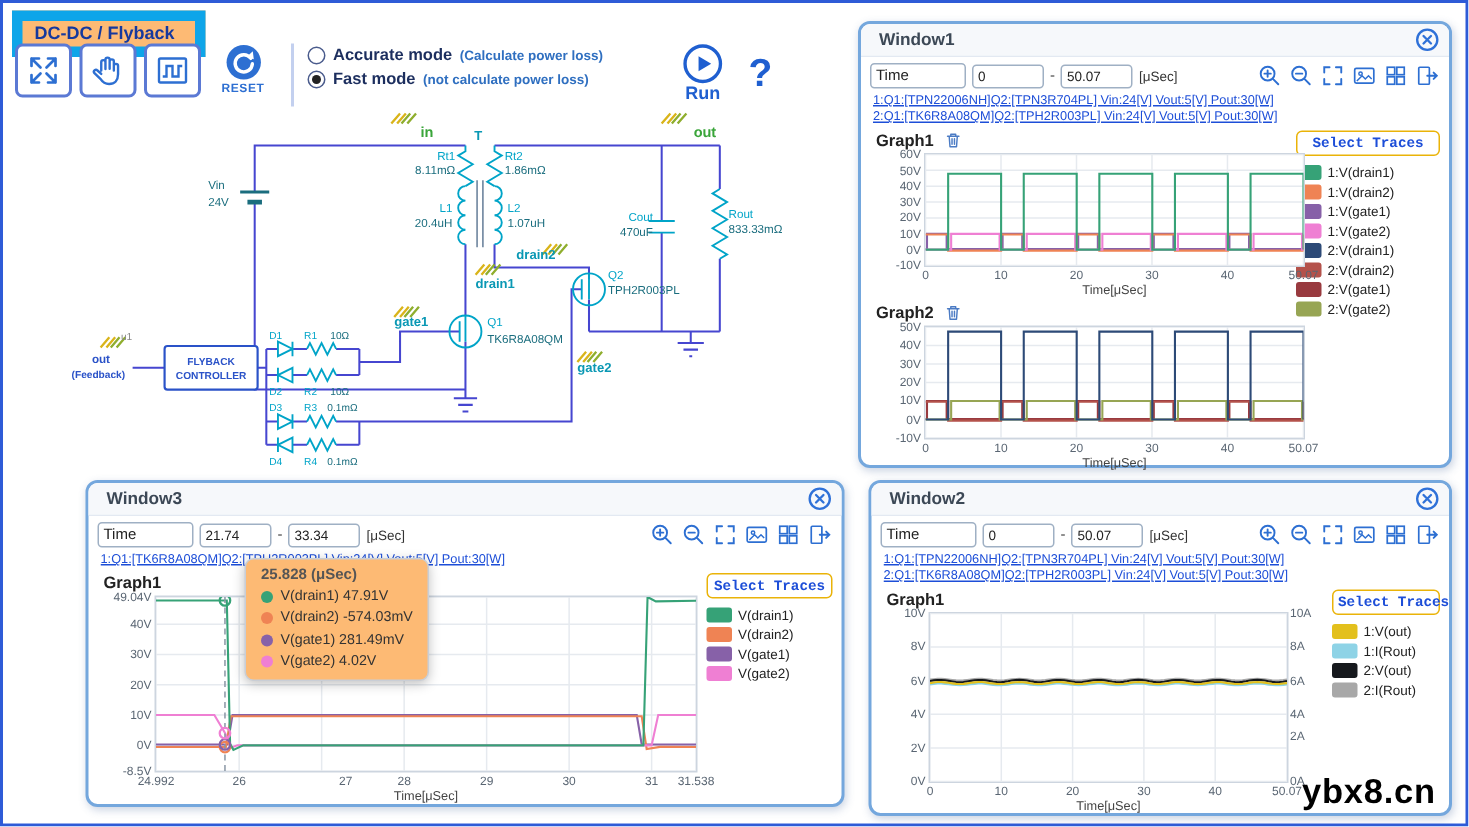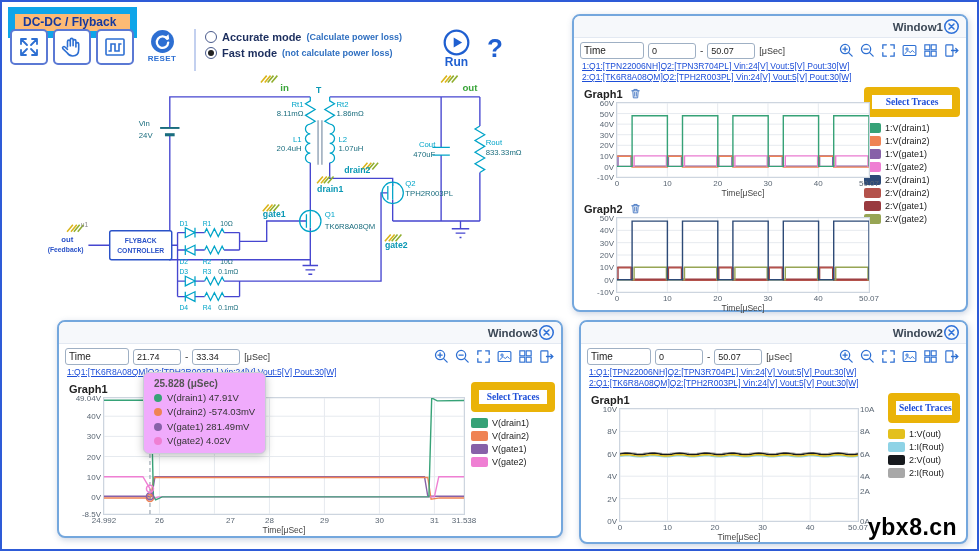--- a/index.html
+++ b/index.html
@@ -14,21 +14,21 @@
   .reset-btn{width:46px;height:42px;border:none;background:none;display:flex;flex-direction:column;align-items:center;padding:0;}
   .reset-btn svg{width:25px;height:25px;}
   .reset-label{font-size:8px;font-weight:bold;color:#2d6fd2;letter-spacing:.4px;}
   .divider{width:2px;height:42px;background:#c3d0ef;margin:0 4px;}
   .mode-group{display:flex;flex-direction:column;gap:4px;padding-top:2px;}
   .mode-row{display:flex;align-items:center;gap:5px;font-size:11px;}
   .radio{width:12px;height:12px;border:1.5px solid #4a5b8c;border-radius:50%;display:inline-flex;align-items:center;justify-content:center;box-sizing:border-box;background:#fff;}
   .radio.checked::after{content:"";width:6px;height:6px;border-radius:50%;background:#222;}
   .mode-label{font-weight:bold;color:#1c2e5e;}
   .mode-note{font-size:9px;color:#2f6fc0;font-weight:bold;}
-  .run-group{margin-left:36px;display:flex;flex-direction:column;align-items:center;border:none;background:none;padding:0;}
+  .run-group{margin-left:48px;display:flex;flex-direction:column;align-items:center;border:none;background:none;padding:0;}
   .run-group svg{width:27px;height:27px;}
   .run-label{font-size:12px;font-weight:bold;color:#1f5fd0;margin-top:-1px;}
   .help-btn{margin-left:12px;font-size:26px;font-weight:bold;color:#1f5fd0;line-height:38px;background:none;border:none;padding:0;}
 
   
   #schematic{position:absolute;left:14px;top:62px;width:545px;height:250px;}
   #schematic text{font-family:"Liberation Sans",sans-serif;}
   .s-wire{stroke:#4646d0;fill:none;stroke-width:1.4;}
   .s-comp{stroke:#00a4c8;fill:none;stroke-width:1.3;}
   .s-core{stroke:#7a8fa6;fill:none;stroke-width:1.2;}
@@ -43,42 +43,42 @@
   .s-ctrl-sm{fill:#2a52c8;font-size:7px;font-weight:bold;}
   .s-sm-name{fill:#00a4c8;font-size:7px;}
   .s-sm-val{fill:#1a6d7e;font-size:7px;}
   .s-tiny{fill:#888;font-size:7px;}
 
   
   .window{position:absolute;background:#fff;border:2px solid #74a7dd;border-radius:8px;box-shadow:1px 2px 6px rgba(80,110,160,.3);box-sizing:border-box;}
   #window1{left:570px;top:12px;width:396px;height:298px;}
   #window3{left:55px;top:318px;width:506px;height:218px;}
   #window2{left:577px;top:318px;width:389px;height:224px;}
-  .win-titlebar{height:21px;display:flex;align-items:center;justify-content:flex-end;padding:0 6px 0 12px;background:#f6f8fb;border-bottom:1px solid #e3e9f2;border-radius:6px 6px 0 0;}
+  .win-titlebar{height:21px;display:flex;align-items:center;justify-content:space-between;padding:0 6px 0 12px;background:#f6f8fb;border-bottom:1px solid #e3e9f2;border-radius:6px 6px 0 0;}
   .win-title{font-size:11.5px;font-weight:bold;color:#3c4856;}
   .close-btn{width:17px;height:17px;border:none;background:none;padding:0;display:flex;}
   .close-btn svg{width:17px;height:17px;}
   .win-controls{display:flex;align-items:center;gap:4px;padding:4px 6px 2px;}
   .axis-select{display:flex;align-items:center;justify-content:space-between;width:64px;height:17px;border:1px solid #9fb0c4;border-radius:3px;font-size:10px;color:#222;padding:0 3px;background:#fff;box-sizing:border-box;gap:36px;}
   .axis-select svg{width:9px;height:9px;}
   .range-input{width:48px;height:16px;border:1px solid #9fb0c4;border-radius:3px;font-size:9px;padding:0 3px;color:#222;font-family:inherit;box-sizing:border-box;}
   .dash{font-size:10px;color:#444;}
   .unit{font-size:9px;color:#333;white-space:nowrap;}
   .icon-row{margin-left:auto;display:flex;gap:4px;align-items:center;}
   .gicon-btn{border:none;background:none;padding:0;display:flex;}
   .gicon-btn svg{width:17px;height:17px;}
   .config-lines{padding:0 8px;}
   .config-line{font-size:8.5px;color:#1d4ed8;text-decoration:underline;white-space:nowrap;overflow:hidden;line-height:1.3;cursor:pointer;}
   .win-body{display:flex;padding:2px 6px 0;}
   .graphs-col{flex:1;min-width:0;}
   .right-col{display:flex;flex-direction:column;gap:3px;padding-top:2px;}
   #window1 .right-col{width:96px;}
   #window3 .right-col{width:84px;}
   #window2 .right-col{width:72px;}
-  .select-traces-btn{border:8px solid #eab308;color:#1d4ed8;background:#fff;font-weight:bold;font-size:9.5px;border-radius:4px;padding:2px 3px;margin-bottom:3px;font-family:Liberation Serif, serif;white-space:nowrap;}
+  .select-traces-btn{border:1px solid #eab308;color:#1d4ed8;background:#fff;font-weight:bold;font-size:9.5px;border-radius:4px;padding:2px 3px;margin-bottom:3px;font-family:Liberation Mono, monospace;white-space:nowrap;}
   .legend{display:flex;flex-direction:column;gap:3px;}
   .legend-item{display:flex;align-items:center;gap:4px;}
   .swatch{width:17px;height:10px;border-radius:2px;flex:none;}
   .legend-label{font-size:9px;color:#222;white-space:nowrap;}
   .graph-label-row{display:flex;align-items:center;gap:6px;padding:1px 0 1px 4px;height:15px;}
   .graph-label{font-size:11px;font-weight:bold;color:#222;}
   .trash-btn{border:none;background:none;padding:0;display:flex;}
   .trash-btn svg{width:13px;height:13px;}
   .graph-block{padding-bottom:22px;}
   .plot-wrap{position:relative;border:1px solid #cdd5df;background:#fff;box-sizing:content-box;}
@@ -87,21 +87,21 @@
   #window2 .plot-wrap{width:238px;height:112px;margin-left:32px;margin-right:29px;}
   .plot-svg{position:absolute;left:0;top:0;}
   .grid{stroke:#e6eaef;stroke-width:1;}
   .cursorline{stroke:#8a97a5;stroke-width:1;stroke-dasharray:4 3;}
   .ytick{position:absolute;left:-36px;width:33px;text-align:right;font-size:8px;color:#5a6673;transform:translateY(-50%);}
   .y2tick{position:absolute;right:-29px;width:27px;text-align:left;font-size:8px;color:#5a6673;transform:translateY(-50%);}
   .xtick{position:absolute;bottom:-11px;transform:translateX(-50%);font-size:8px;color:#5a6673;white-space:nowrap;}
   .xlab{position:absolute;bottom:-21px;left:0;right:0;text-align:center;font-size:8.5px;color:#444;}
 
   
-  .tooltip{position:absolute;left:84px;top:50px;background:#f0abfc;border:1px solid #c9ced6;border-radius:6px;box-shadow:0 2px 8px rgba(0,0,0,.25);padding:5px 10px;z-index:5;}
+  .tooltip{position:absolute;left:104px;top:50px;background:#fdba74;border:1px solid #c9ced6;border-radius:6px;box-shadow:0 2px 8px rgba(0,0,0,.25);padding:5px 10px;z-index:5;}
   .tooltip-title{font-size:10px;font-weight:bold;color:#555;margin-bottom:2px;}
   .tooltip-row{display:flex;align-items:center;gap:5px;font-size:9.5px;color:#333;line-height:1.5;}
   .dot{width:8px;height:8px;border-radius:50%;flex:none;}
 
   #watermark{position:absolute;left:866px;top:512px;font-size:23px;font-weight:800;color:#000;letter-spacing:.5px;}
 </style>
 </head>
 <body>
 
 <svg width="0" height="0" style="position:absolute" aria-hidden="true">

